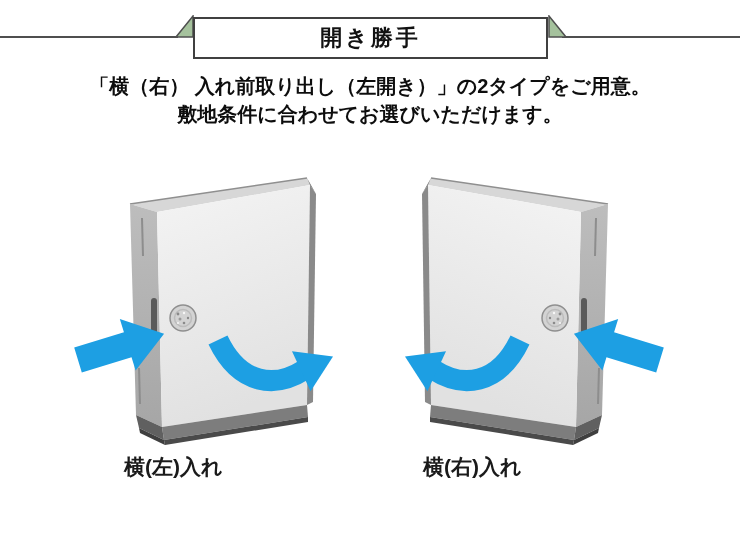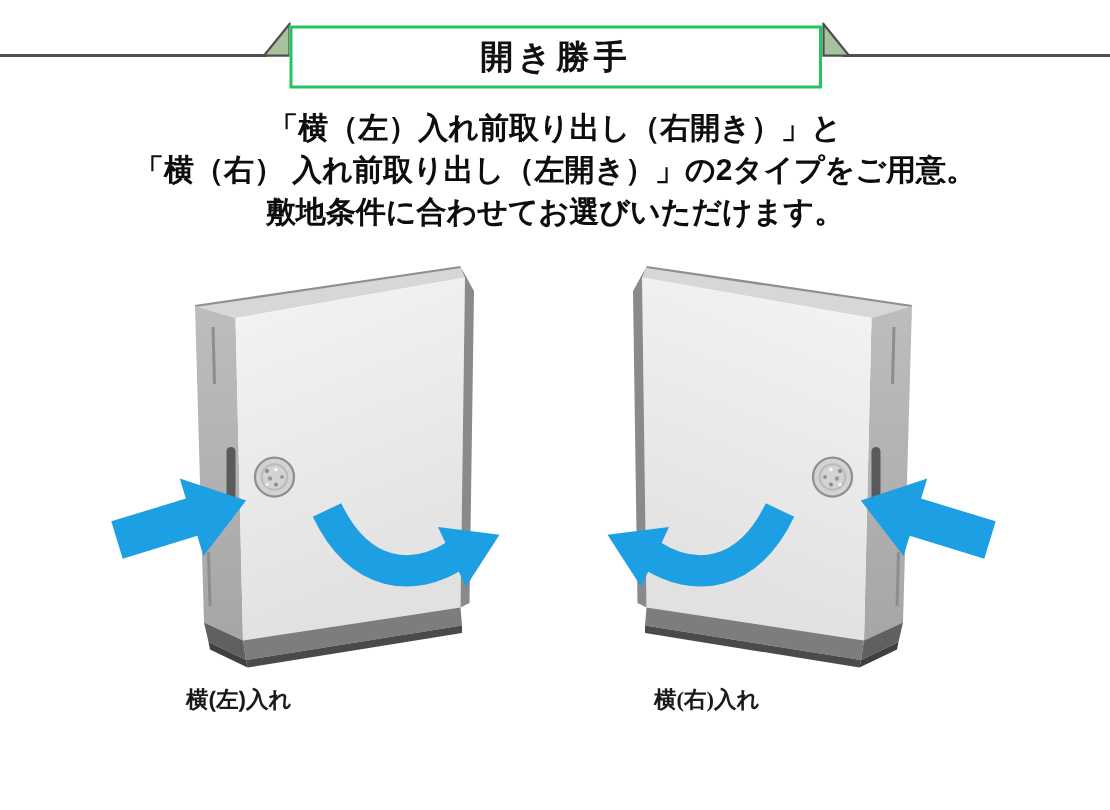--- a/index.html
+++ b/index.html
@@ -9,62 +9,61 @@
   }
   
   .rule{position:absolute;top:36px;height:2px;background:#4f4f4f;}
   .rule-left{left:0;width:178px;}
   .rule-right{left:562px;width:178px;}
   .fold{position:absolute;top:15px;}
   .fold-left{left:175px;}
   .fold-right{left:548px;}
   .banner{
     position:absolute;left:193px;top:17px;width:355px;height:42px;
-    background:#ffffff;border:2px solid #22c55e;box-sizing:border-box;
+    background:#ffffff;border:2px solid #404040;box-sizing:border-box;
     display:flex;align-items:center;justify-content:center;z-index:2;
   }
   .banner-title{font-size:22px;font-weight:700;letter-spacing:3px;color:#111;}
   
   .description{
     position:absolute;left:0;top:72px;width:740px;text-align:center;
     font-size:20px;line-height:28px;font-weight:700;color:#0d0d0d;
   }
   
   .product{position:absolute;top:172px;width:262px;height:285px;margin:0;}
   .product-left{left:70px;}
   .product-right{left:406px;}
   .product svg{display:block;overflow:visible;}
   .product-right svg{transform:scaleX(-1);}
   
   .label{
     position:absolute;top:450px;width:260px;text-align:left;
-    font-size:15px;line-height:34px;font-weight:600;color:#1a1a1a;
+    font-size:21px;line-height:34px;font-weight:600;color:#1a1a1a;
   }
   .label-left{left:124px;}
-  .label-right{left:436px;font-family:Liberation Serif, serif;}
+  .label-right{left:423px;}
 </style>
 </head>
 <body>
 
 <div class="canvas">
 
   <div class="rule rule-left"></div>
   <div class="rule rule-right"></div>
   <svg class="fold fold-left" width="19" height="23">
     <polygon points="18,1 18,22 1,22" fill="#a5c29d" stroke="#4f4f4f" stroke-width="1.5"></polygon>
   </svg>
   <svg class="fold fold-right" width="19" height="23">
     <polygon points="1,1 1,22 18,22" fill="#a5c29d" stroke="#4f4f4f" stroke-width="1.5"></polygon>
   </svg>
   <div class="banner">
     <span class="banner-title">開き勝手</span>
   </div>
 
   <div class="description">
-    <div>「横（左）入れ前取り出し（右開き）」と</div>
     <div>「横（右） 入れ前取り出し（左開き）」の2タイプをご用意。</div>
     <div>敷地条件に合わせてお選びいただけます。</div>
   </div>
 
   <figure class="product product-left">
     <svg width="262" height="285" viewBox="0 0 262 285">
       <defs>
         <linearGradient id="gFront" x1="0" y1="0" x2="0.25" y2="1">
           <stop offset="0" stop-color="#f4f4f4"></stop>
             <stop offset="1" stop-color="#e1e1e1"></stop>

